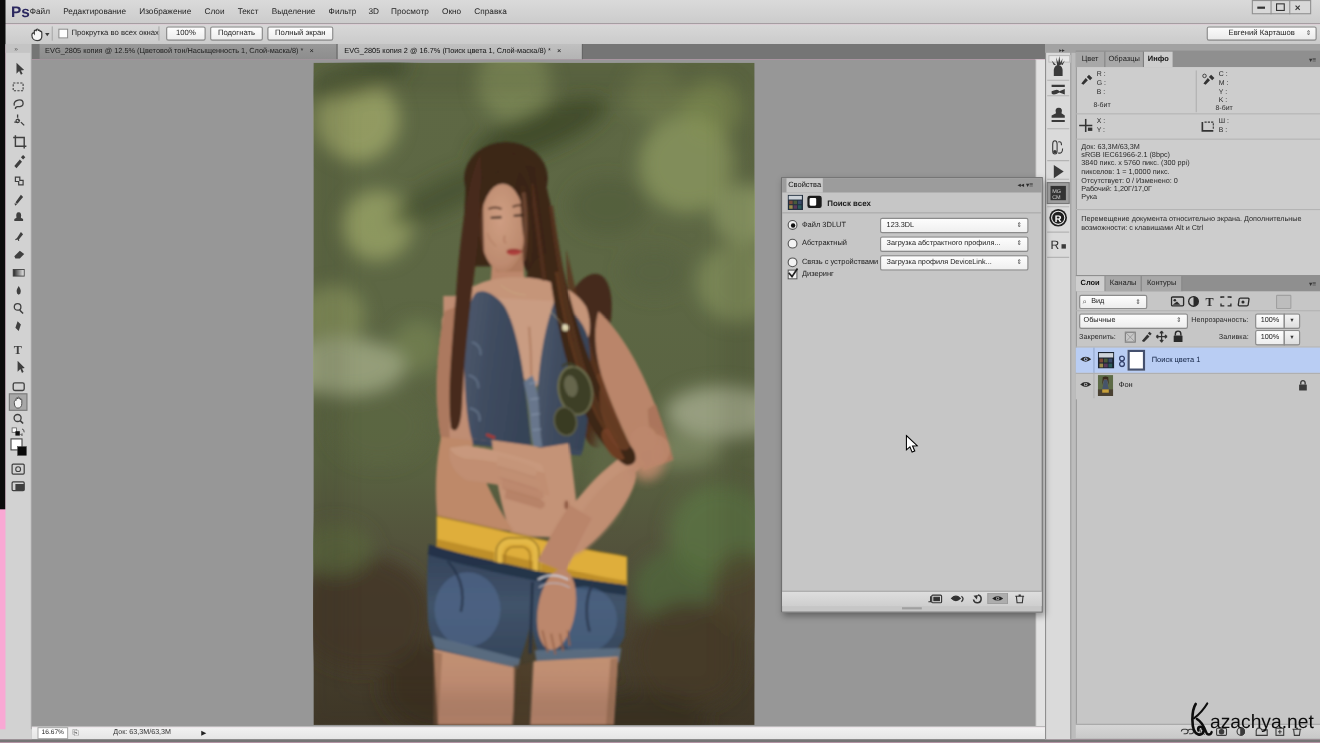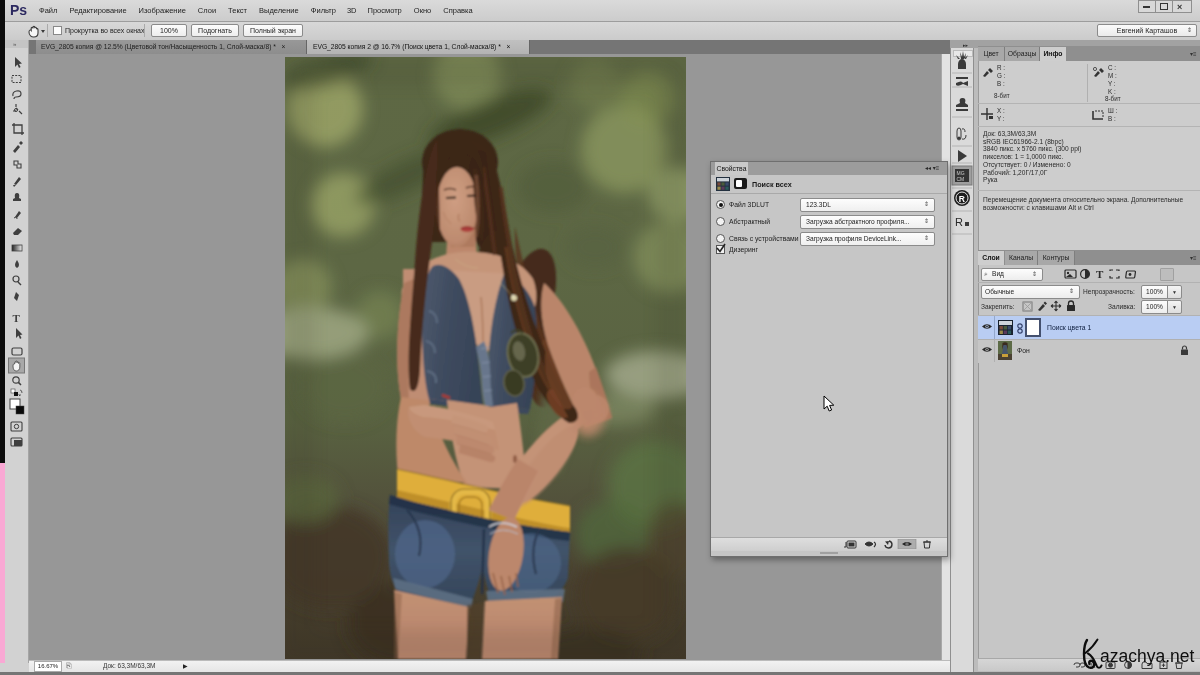--- a/index.html
+++ b/index.html
@@ -5,21 +5,21 @@
 #root{position:relative;width:1200px;height:675px;background:#f9a8d4;font-family:"Liberation Sans",sans-serif;overflow:hidden;filter:blur(0.38px);}
 .abs{position:absolute;}
 .txt{color:#232323;}
 </style>
 </head>
 <body>
 <div id="root">
 
 <div class="abs" style="left:0;top:0;width:1200px;height:21px;background:linear-gradient(#dadada,#cccccc);border-bottom:1px solid #9d9d9d;"></div>
 <div class="abs txt" style="left:10px;top:2px;font-size:14px;font-weight:bold;color:#2c2960;">Ps</div>
-<div class="abs txt" id="menuitems" style="left:36px;top:6px;font-size:7.5px;">
+<div class="abs txt" id="menuitems" style="left:24px;top:6px;font-size:7.5px;">
 <span style="margin:0 6px 0 3px;">Файл</span><span style="margin:0 6px;">Редактирование</span><span style="margin:0 6px;">Изображение</span><span style="margin:0 6px;">Слои</span><span style="margin:0 6px;">Текст</span><span style="margin:0 6px;">Выделение</span><span style="margin:0 6px;">Фильтр</span><span style="margin:0 5px;">3D</span><span style="margin:0 6px;">Просмотр</span><span style="margin:0 6px;">Окно</span><span style="margin:0 6px;">Справка</span>
 </div>
 
 <div class="abs" style="left:1138px;top:0;width:54px;height:13px;background:#d8d8d8;border:1px solid #8f8f8f;box-sizing:border-box;"></div>
 <div class="abs" style="left:1155px;top:0;width:1px;height:13px;background:#8f8f8f;"></div>
 <div class="abs" style="left:1172px;top:0;width:1px;height:13px;background:#8f8f8f;"></div>
 <div class="abs" style="left:1143px;top:6px;width:7px;height:2px;background:#333;"></div>
 <div class="abs" style="left:1160px;top:3px;width:6px;height:5px;border:1.5px solid #333;"></div>
 <div class="abs" style="left:1177px;top:2px;font-size:9px;color:#333;font-weight:bold;">×</div>
 

